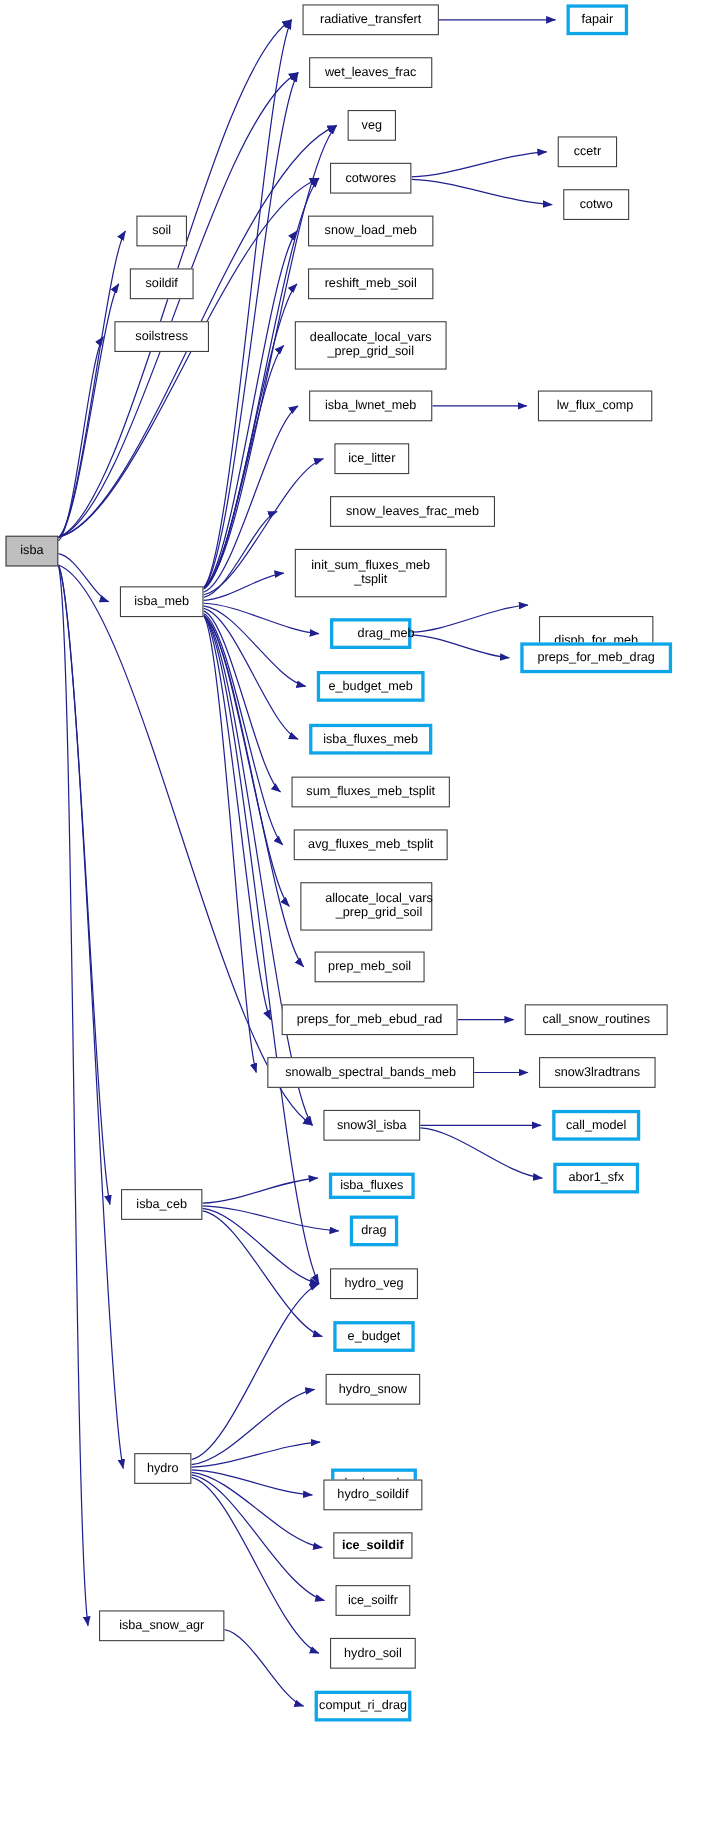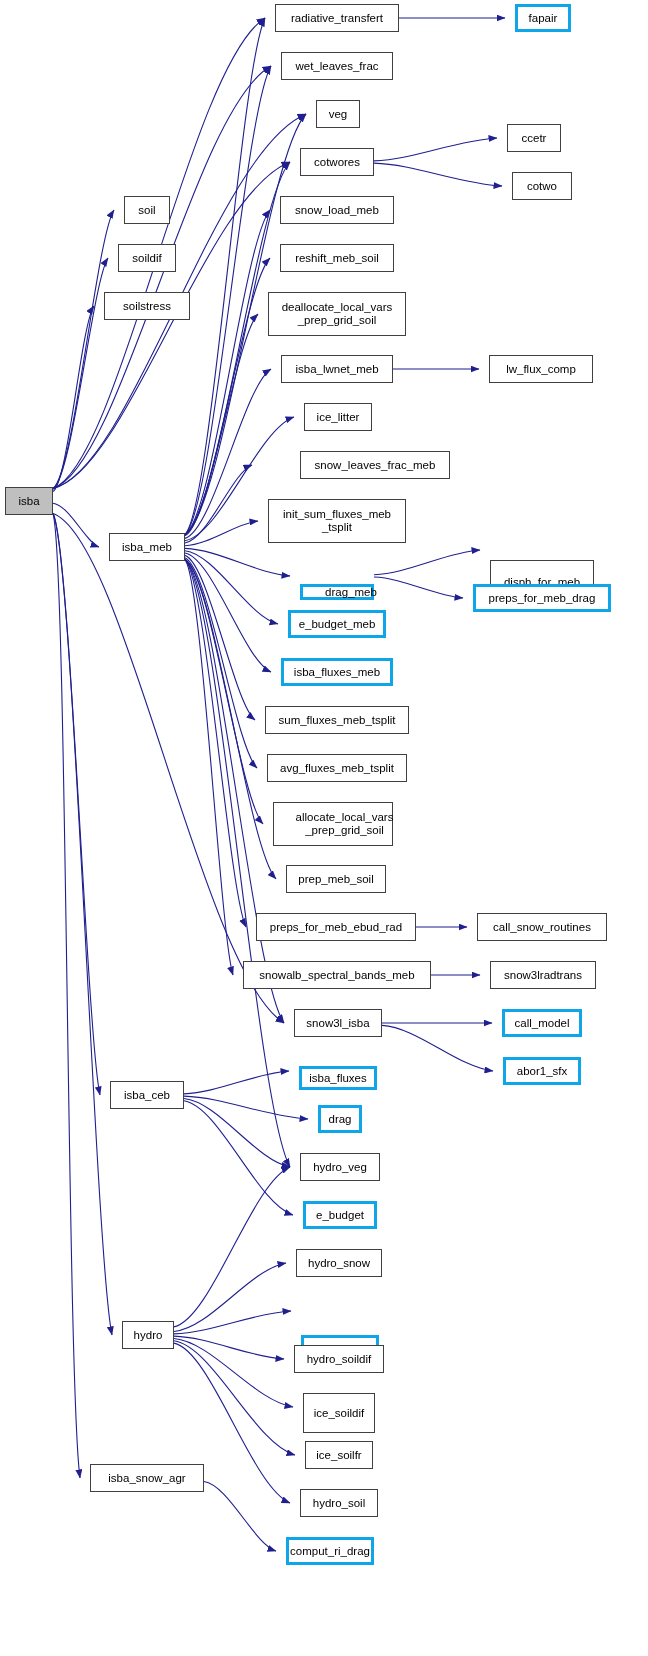--- a/index.html
+++ b/index.html
@@ -113,39 +113,39 @@
     <div class="node" style="left: 300px; top: 148px; width: 74px; height: 28px;">cotwores</div>
     <div class="node" style="left: 280px; top: 196px; width: 114px; height: 28px;">snow_load_meb</div>
     <div class="node" style="left: 280px; top: 244px; width: 114px; height: 28px;">reshift_meb_soil</div>
     <div class="node" style="left: 268px; top: 292px; width: 138px; height: 44px;">deallocate_local_vars
 _prep_grid_soil</div>
     <div class="node" style="left: 281px; top: 355px; width: 112px; height: 28px;">isba_lwnet_meb</div>
     <div class="node" style="left: 304px; top: 403px; width: 68px; height: 28px;">ice_litter</div>
     <div class="node" style="left: 262px; top: 451px; width: 150px; height: 28px; margin-left: 38px;">snow_leaves_frac_meb</div>
     <div class="node" style="left: 268px; top: 499px; width: 138px; height: 44px;">init_sum_fluxes_meb
 _tsplit</div>
-    <div class="node red" style="left: 300px; top: 584px; width: 74px; height: 16px; padding-left: 28px;">drag_meb</div>
+    <div class="node red" style="left: 300px; top: 562px; width: 74px; height: 28px; padding-left: 28px;">drag_meb</div>
     <div class="node red" style="left: 288px; top: 610px; width: 98px; height: 28px;">e_budget_meb</div>
     <div class="node red" style="left: 281px; top: 658px; width: 112px; height: 28px;">isba_fluxes_meb</div>
     <div class="node" style="left: 265px; top: 706px; width: 144px; height: 28px;">sum_fluxes_meb_tsplit</div>
     <div class="node" style="left: 267px; top: 754px; width: 140px; height: 28px;">avg_fluxes_meb_tsplit</div>
     <div class="node" style="left: 273px; top: 802px; width: 120px; height: 44px; padding-left: 23px;">allocate_local_vars
 _prep_grid_soil</div>
     <div class="node" style="left: 286px; top: 865px; width: 100px; height: 28px; text-align: right;">prep_meb_soil</div>
     <div class="node" style="left: 256px; top: 913px; width: 160px; height: 28px;">preps_for_meb_ebud_rad</div>
     <div class="node" style="left: 243px; top: 961px; width: 188px; height: 28px;">snowalb_spectral_bands_meb</div>
     <div class="node" style="left: 294px; top: 1009px; width: 88px; height: 28px;">snow3l_isba</div>
     <div class="node red" style="left: 299px; top: 1066px; width: 78px; height: 24px;">isba_fluxes</div>
     <div class="node red" style="left: 318px; top: 1105px; width: 44px; height: 28px;">drag</div>
     <div class="node" style="left: 300px; top: 1153px; width: 80px; height: 28px;">hydro_veg</div>
     <div class="node red" style="left: 303px; top: 1201px; width: 74px; height: 28px;">e_budget</div>
     <div class="node" style="left: 296px; top: 1249px; width: 86px; height: 28px;">hydro_snow</div>
     <div class="node red" style="left: 301px; top: 1335px; width: 78px; height: 28px;">hydro_sgh</div>
     <div class="node" style="left: 294px; top: 1345px; width: 90px; height: 28px;">hydro_soildif</div>
-    <div class="node" style="left: 303px; top: 1393px; width: 72px; height: 40px;">ice_soildif</div>
+    <div class="node" style="left: 303px; top: 1393px; width: 72px; height: 24px; font-weight: bold;">ice_soildif</div>
     <div class="node" style="left: 305px; top: 1441px; width: 68px; height: 28px;">ice_soilfr</div>
     <div class="node" style="left: 300px; top: 1489px; width: 78px; height: 28px;">hydro_soil</div>
     <div class="node red" style="left: 286px; top: 1537px; width: 88px; height: 28px;">comput_ri_drag</div>
     <div class="node red" style="left: 515px; top: 4px; width: 56px; height: 28px;">fapair</div>
     <div class="node" style="left: 507px; top: 124px; width: 54px; height: 28px;">ccetr</div>
     <div class="node" style="left: 512px; top: 172px; width: 60px; height: 28px;">cotwo</div>
     <div class="node" style="left: 489px; top: 355px; width: 104px; height: 28px;">lw_flux_comp</div>
     <div class="node" style="left: 490px; top: 560px; width: 104px; height: 44px;">disph_for_meb</div>
     <div class="node red" style="left: 473px; top: 584px; width: 138px; height: 28px;">preps_for_meb_drag</div>
     <div class="node" style="left: 477px; top: 913px; width: 130px; height: 28px;">call_snow_routines</div>

